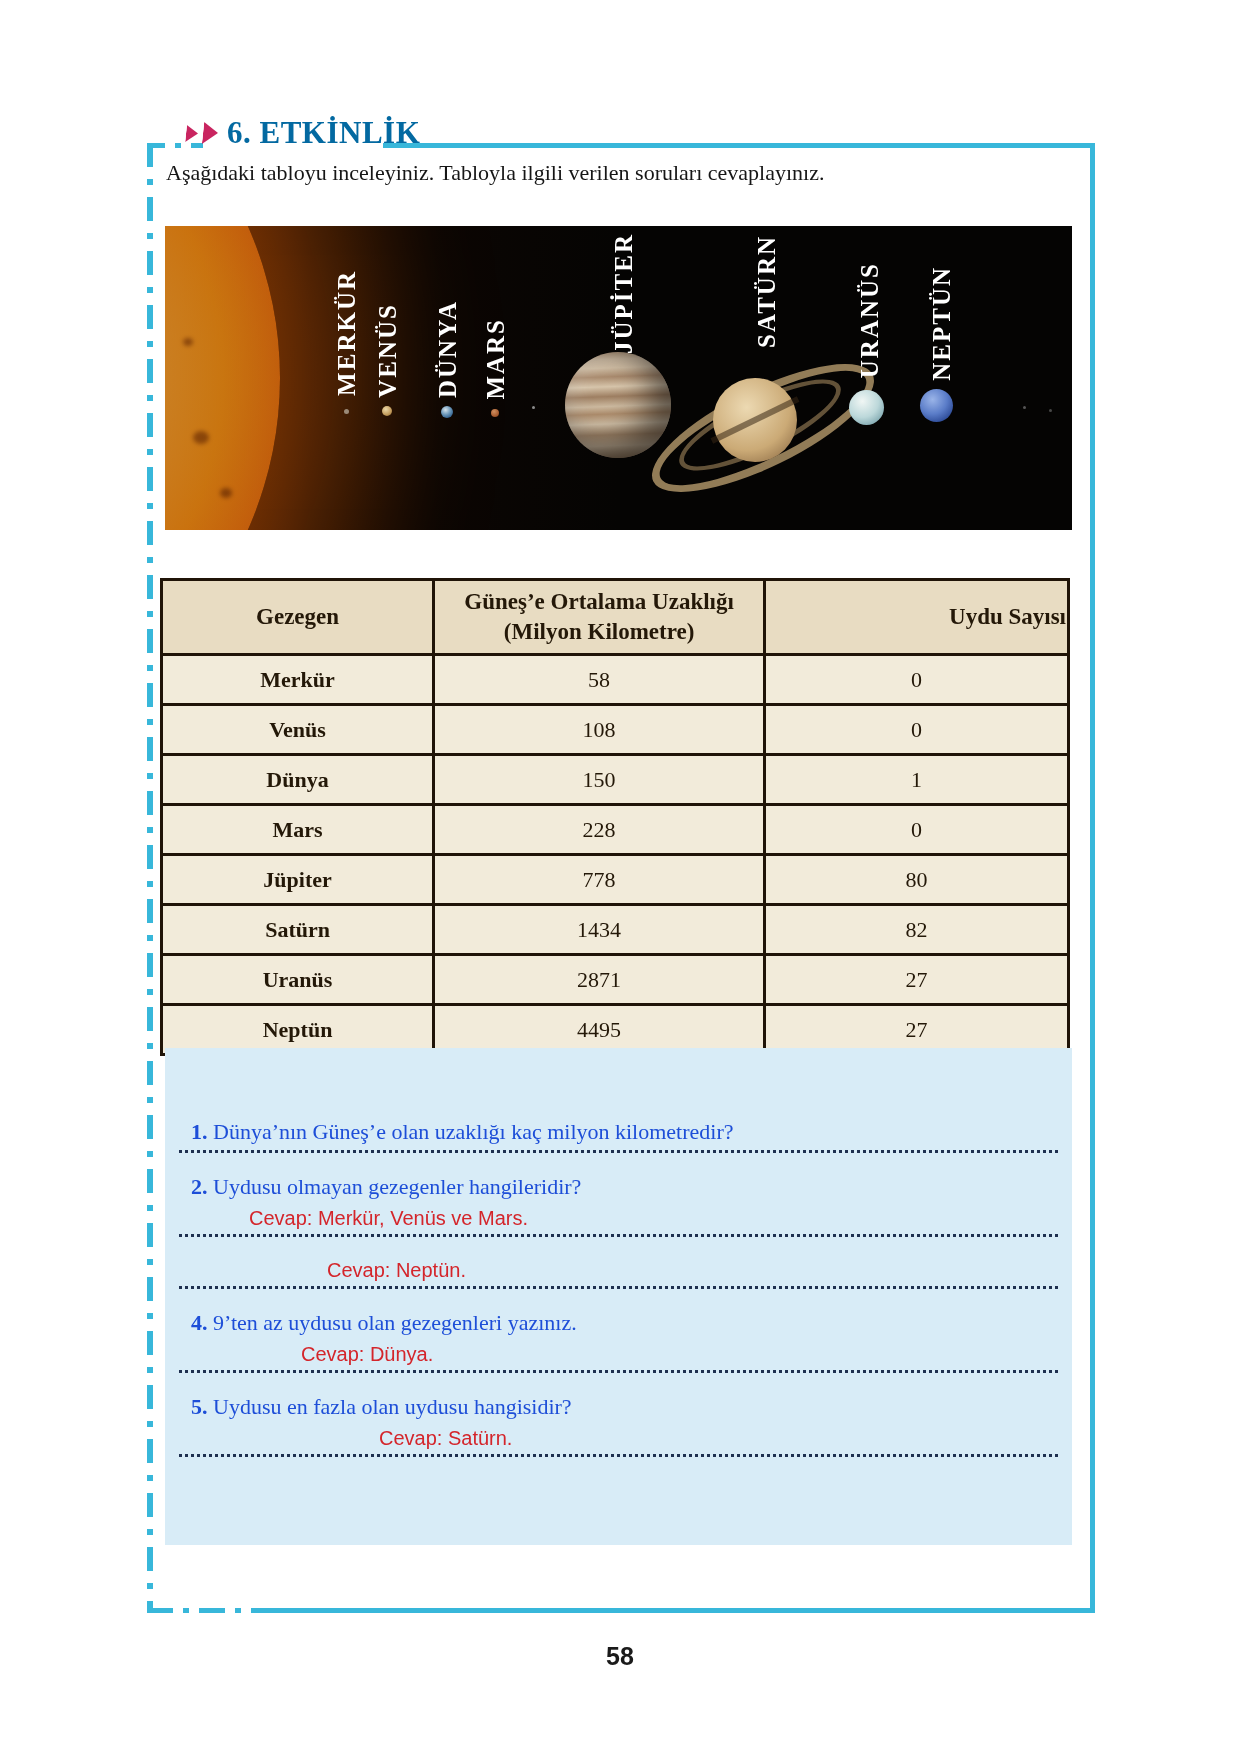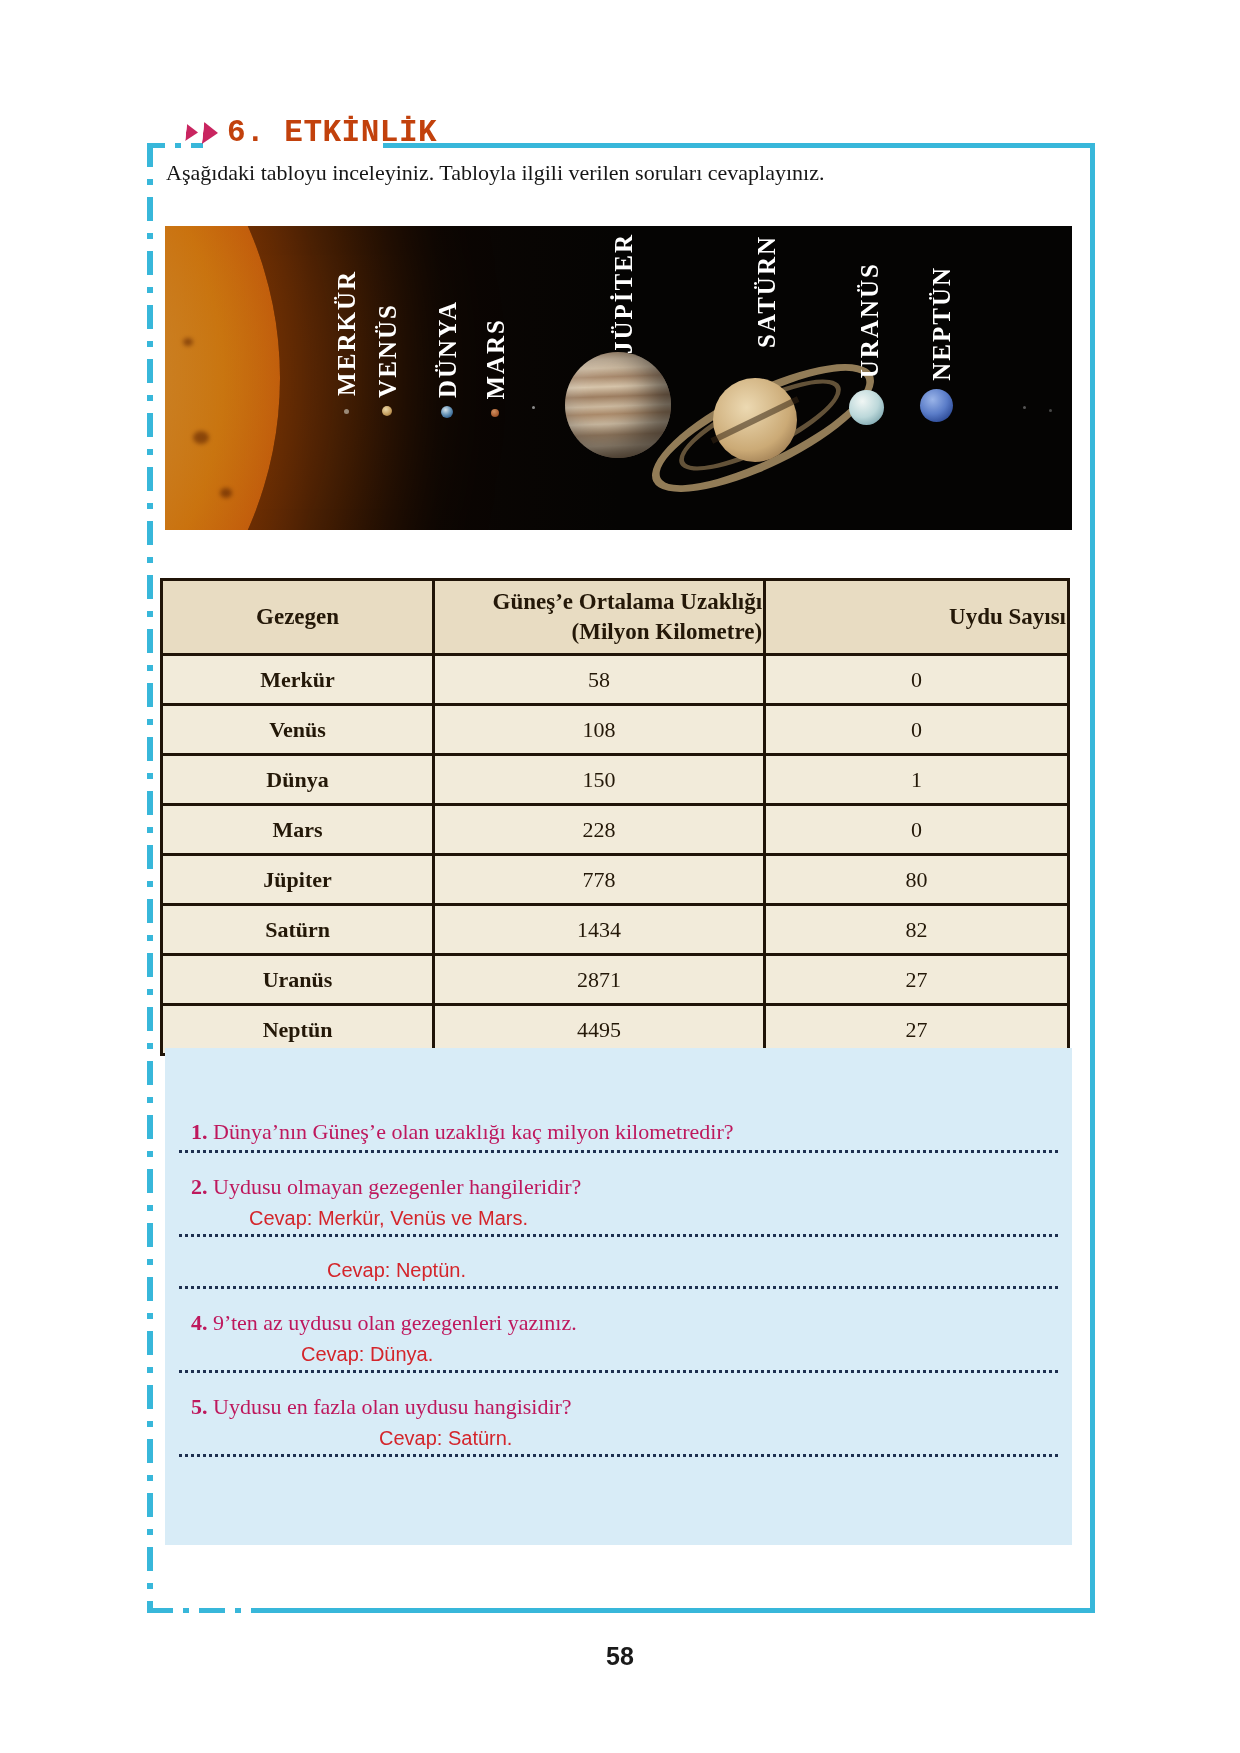--- a/index.html
+++ b/index.html
@@ -15,22 +15,22 @@
   .frame-right{position:absolute;left:1090px;top:143px;width:5px;height:1470px;background:#38b7da;}
   .frame-bottom-dash{position:absolute;left:147px;top:1608px;width:118px;height:5px;
     background:repeating-linear-gradient(90deg,#38b7da 0 26px,transparent 26px 36px,#38b7da 36px 42px,transparent 42px 52px);}
   .frame-bottom{position:absolute;left:265px;top:1608px;width:830px;height:5px;background:#38b7da;}
 
   
   .title-row{position:absolute;left:186px;top:115px;display:flex;align-items:center;gap:5px;}
   .arr{background:#c92560;clip-path:polygon(0 0,100% 50%,0 100%);transform:skewX(-6deg);}
   .arr.small{width:12px;height:17px;}
   .arr.big{width:15px;height:22px;margin-right:4px;}
-  .act-title{font-family:Liberation Mono, monospace;font-weight:700;font-size:31px;
-    color:#c2410c;letter-spacing:.5px;white-space:nowrap;}
+  .act-title{font-family:Liberation Serif, serif;font-weight:700;font-size:31px;
+    color:#0369a1;letter-spacing:.5px;white-space:nowrap;}
   .intro{position:absolute;left:166px;top:160px;width:910px;font-size:22px;color:#161616;}
 
   
   .figure{position:absolute;left:165px;top:226px;width:907px;height:304px;background:#050403;overflow:hidden;}
   .haze{position:absolute;inset:0;
     background:linear-gradient(90deg,rgba(150,55,0,.50) 0%,rgba(90,32,0,.34) 16%,rgba(40,14,0,.18) 30%,rgba(0,0,0,0) 50%);}
   .sun{position:absolute;left:-635px;top:-223px;width:750px;height:750px;border-radius:50%;
     background:radial-gradient(circle at 50% 50%,#fff6c8 0%,#ffe066 38%,#ffab1c 60%,#f06a10 76%,#c03808 87%,#701b04 95%,#2a0a00 100%);
     box-shadow:0 0 140px 60px rgba(255,120,10,.50);}
   .sunspot{position:absolute;border-radius:50%;background:rgba(40,10,0,.55);filter:blur(2px);}
@@ -54,27 +54,27 @@
   .planet-label{position:absolute;writing-mode:vertical-rl;transform:rotate(180deg);
     color:#ffffff;font-weight:700;font-size:25px;letter-spacing:2px;white-space:nowrap;}
 
   
   .ptable{position:absolute;left:160px;top:578px;width:910px;border-collapse:collapse;
     font-family:"Liberation Serif",serif;color:#241808;}
   .ptable th,.ptable td{border:3px solid #201408;text-align:center;vertical-align:middle;}
   .ptable thead th{background:#e8dcc2;height:70px;font-size:23px;font-weight:700;line-height:30px;}
   .ptable tbody td{background:#f2ebda;height:45px;font-size:22px;}
   .ptable tbody td.pname{font-weight:700;}
-  .ptable .c1{width:30%;}.ptable .c2{width:36.5%;text-align:right;}.ptable .c3{width:33.5%;text-align:right;}
+  .ptable .c1{width:30%;}.ptable .c2{width:36.5%;}.ptable .c3{width:33.5%;text-align:right;}
 
   
   .panel{position:absolute;left:165px;top:1048px;width:907px;height:497px;background:#d8ecf7;
     box-sizing:border-box;padding:70px 14px 0 14px;}
   .qa{margin-bottom:20px;}
-  .q{margin:0 0 4px 0;padding-left:12px;font-size:22px;line-height:28px;color:#be185d;}
+  .q{margin:0 0 4px 0;padding-left:12px;font-size:22px;line-height:28px;color:#1d4ed8;}
   .q b{font-weight:700;}
   .a{margin:0;font-family:"Liberation Sans",sans-serif;font-size:20px;line-height:26px;color:#d4252b;}
   .dots{height:0;border-bottom:3.5px dotted #1e3050;margin-top:3px;}
 
   .page-num{position:absolute;left:0;top:1642px;width:1240px;text-align:center;
     font-family:"Liberation Sans",sans-serif;font-weight:700;font-size:25px;color:#1a1a1a;}
 </style>
 </head>
 <body>
 

